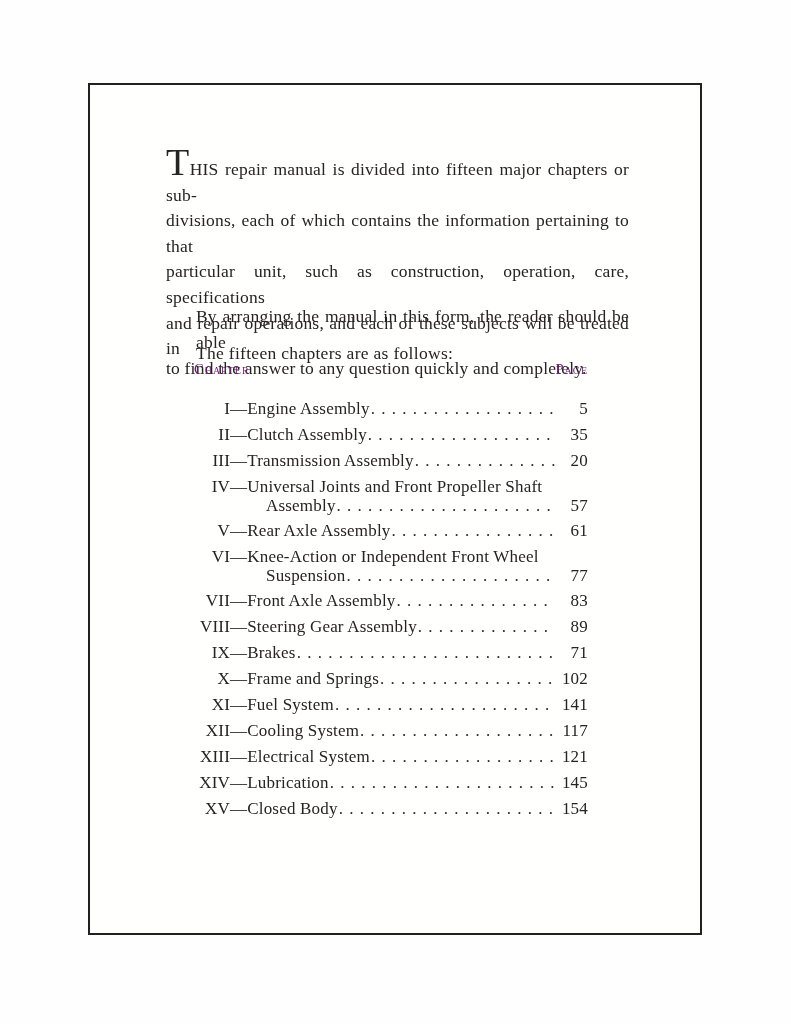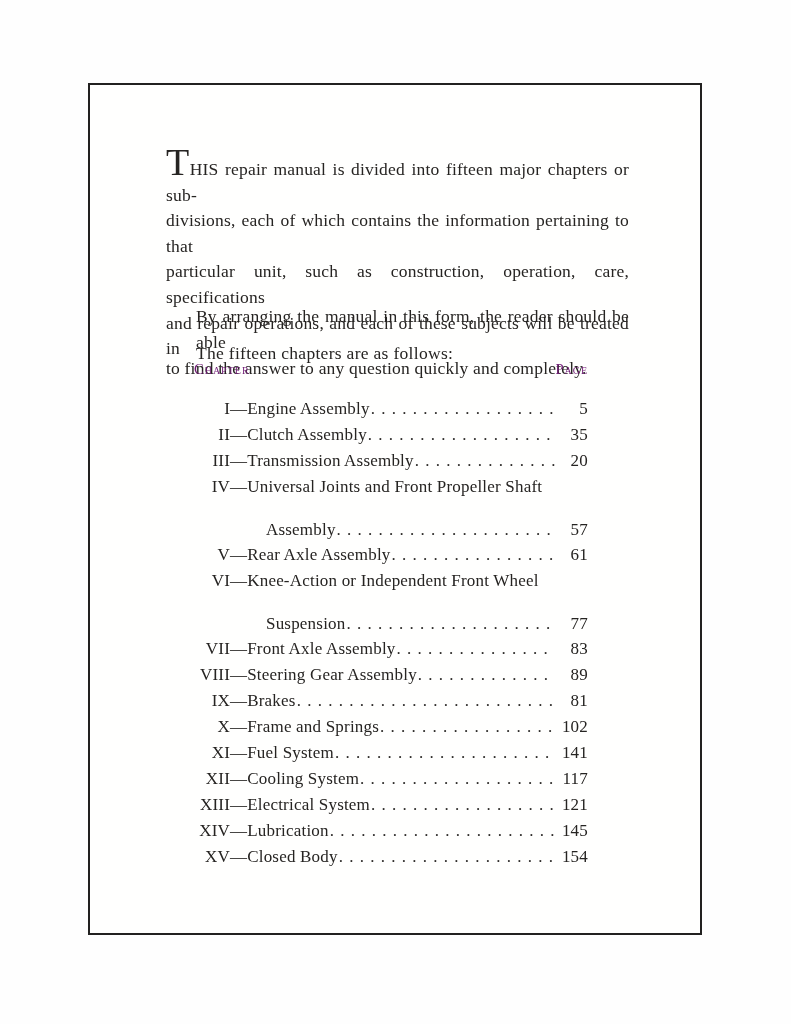--- a/index.html
+++ b/index.html
@@ -34,21 +34,21 @@
     font-variant:small-caps; font-size:14.5px; letter-spacing:1px; color:#701a75;
   }
   .toc-list {
     position:absolute; left:104px; top:314px; width:394px;
     font-size:17px; letter-spacing:0.2px;
   }
   .toc-row { display:flex; align-items:baseline; margin-bottom:6px; }
   .roman { flex:none; width:36px; text-align:right; }
   .rcontent { flex:1; min-width:0; }
   .tline { display:flex; align-items:baseline; line-height:19px; }
-  .tline.wrap2 { padding-left:36px;margin-top:24px; }
+  .tline.wrap2 { padding-left:36px; }
   .dash { flex:none; }
   .title { flex:none; white-space:nowrap; }
   .leader {
     flex:1; min-width:0; overflow:hidden; white-space:nowrap;
     margin:0 3px 0 1px; letter-spacing:1px; color:#2e2c2a;
   }
   .leader::after { content:". . . . . . . . . . . . . . . . . . . . . . . . . . . . . . . . . . . . . . . . . . . . ."; }
   .pg { flex:none; min-width:30px; text-align:right; }
 </style>
 </head>
@@ -171,21 +171,21 @@
             </span>
           </span>
         </div>
         <div class="toc-row">
           <span class="roman">IX</span>
           <span class="rcontent">
             <span class="tline">
               <span class="dash">—</span>
               <span class="title">Brakes</span>
               <span class="leader"></span>
-              <span class="pg">81</span>
+              <span class="pg">71</span>
             </span>
           </span>
         </div>
         <div class="toc-row">
           <span class="roman">X</span>
           <span class="rcontent">
             <span class="tline">
               <span class="dash">—</span>
               <span class="title">Frame and Springs</span>
               <span class="leader"></span>

